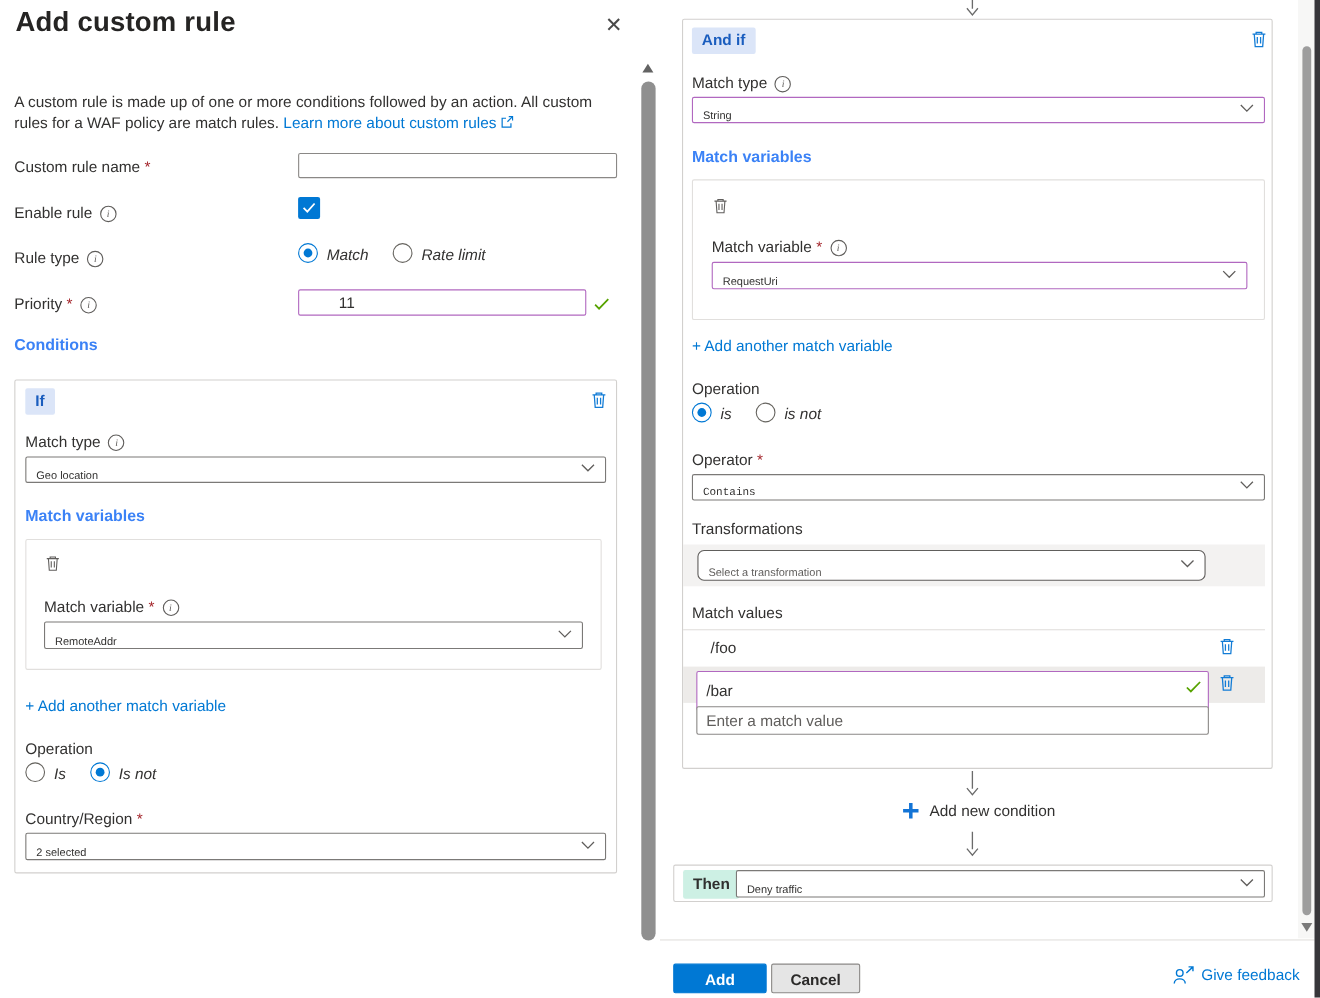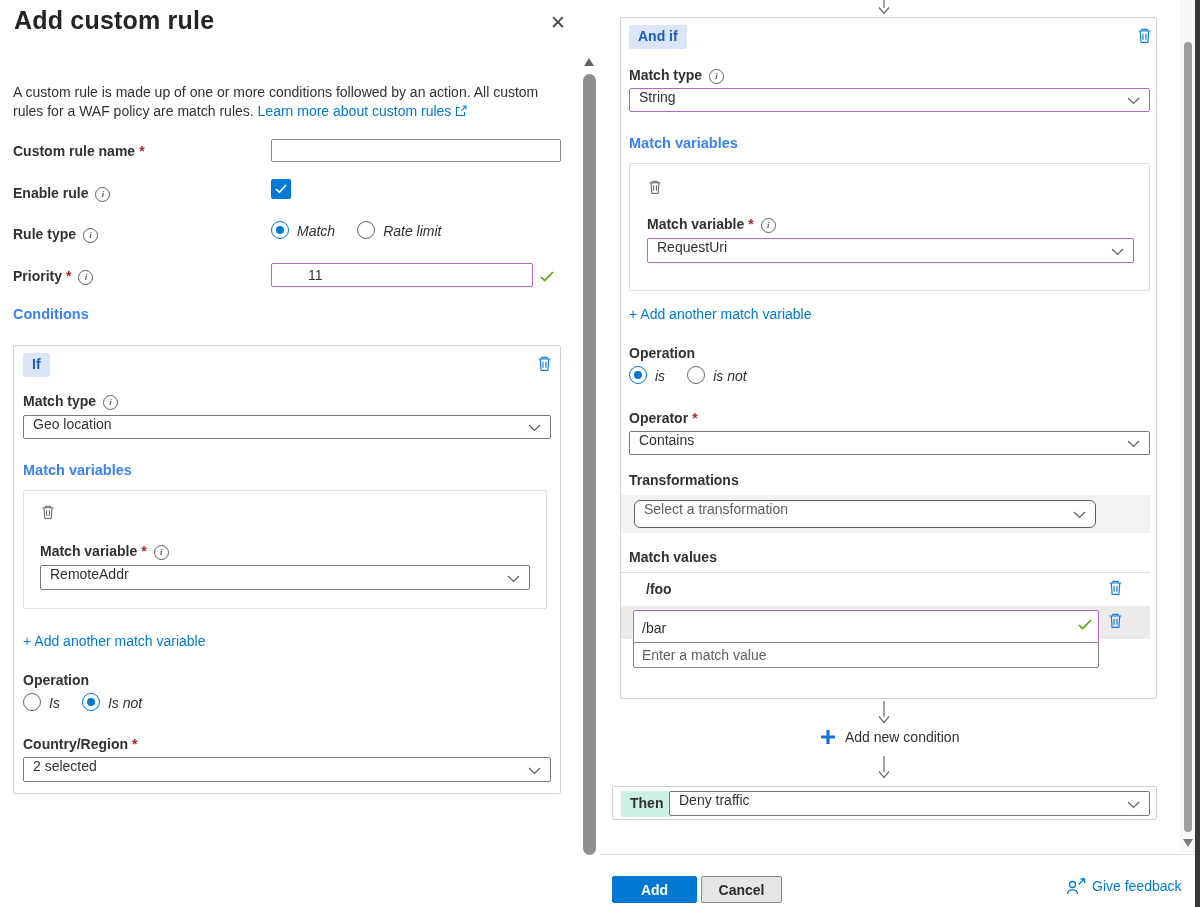--- a/index.html
+++ b/index.html
@@ -4,34 +4,34 @@
 <style>
   html,body{margin:0;padding:0;}
   body{
     width:1200px;height:907px;position:relative;background:#ffffff;
     font-family:"Liberation Sans",sans-serif;color:#323130;overflow:hidden;
     font-size:14px;
   }
   .abs{position:absolute;}
   .title{position:absolute;font-size:25px;font-weight:700;color:#252423;letter-spacing:0.2px;}
   .close{position:absolute;font-size:19px;color:#4a4a4a;cursor:pointer;font-weight:400;}
-  .lbl{position:absolute;font-size:14px;color:#323130;white-space:nowrap;font-weight:bold;}
+  .lbl{position:absolute;font-size:14px;color:#323130;white-space:nowrap;}
   .hdg{position:absolute;font-size:14.5px;font-weight:700;color:#3b82f6;white-space:nowrap;}
   .req{color:#a4262c;margin-left:4px;}
   .info{display:inline-block;width:13px;height:13px;border:1px solid #5f5d5b;border-radius:50%;
     font-size:9px;line-height:12px;text-align:center;color:#5f5d5b;
     font-family:"Liberation Serif",serif;font-style:italic;vertical-align:1px;margin-left:7px;}
   .link{color:#0078d4;cursor:pointer;text-decoration:none;}
   .input{position:absolute;border:1px solid #8a8886;border-radius:2px;background:#fff;
     font-size:14px;color:#323130;padding:0 8px;box-sizing:border-box;outline:none;
     font-family:"Liberation Sans",sans-serif;}
   .input.purple{border-color:#b168c0;}
   .input::placeholder{color:#605e5c;opacity:1;}
   .select{position:absolute;border:1px solid #7b7977;border-radius:2px;background:#fff;
-    font-size:14px;color:#323130;display:flex;align-items:flex-start;
+    font-size:10px;color:#323130;display:flex;align-items:flex-end;
     padding:0 28px 0 9px;box-sizing:border-box;cursor:pointer;white-space:nowrap;}
   .select.purple{border-color:#b168c0;}
   .select.rounded{border-radius:6px;border-color:#605e5c;}
   .select .ph{color:#605e5c;}
   .chev{position:absolute;right:9px;top:50%;transform:translateY(-50%);}
   .card{position:absolute;border:1px solid #d2d0ce;border-radius:2px;background:#fff;box-sizing:border-box;}
   .icard{position:absolute;border:1px solid #e1dfdd;border-radius:2px;background:#fff;box-sizing:border-box;}
   .chip{position:absolute;font-size:14px;font-weight:700;border-radius:2px;white-space:nowrap;}
   .chip.blue{background:#dbe5f8;color:#1a5dbe;padding:3px 9px 5px;}
   .chip.green{background:#cdf0e4;color:#30302f;padding:4px 9px 6px;}
@@ -216,21 +216,21 @@
   <div class="lbl" style="left:8px;top:327px;">Operation</div>
   <div class="radio-row" style="left:8px;top:348px;">
     <span class="radio sel"></span>
     <span class="radio-lbl">is</span>
     <span class="radio"></span>
     <span class="radio-lbl">is not</span>
   </div>
   <div class="lbl" style="left:8px;top:392px;">
     <span>Operator</span><span class="req">*</span>
   </div>
-  <div class="select" style="left:8px;top:413px;width:521px;height:24px;">
+  <div class="select" style="left:8px;top:413px;width:521px;height:24px;font-family:Liberation Mono, monospace;">
     <span>Contains</span>
     <span class="chev"><svg width="13" height="8" viewBox="0 0 13 8">
           <path d="M1 1l5.5 5.5L12 1" fill="none" stroke="#605e5c" stroke-width="1.2"></path>
         </svg></span>
   </div>
   <div class="lbl" style="left:8px;top:454px;">Transformations</div>
   <div class="grayband" style="left:0;top:477px;width:529px;height:38px;">
     <div class="select rounded" style="left:13px;top:5px;width:462px;height:28px;">
       <span class="ph">Select a transformation</span>
       <span class="chev"><svg width="13" height="8" viewBox="0 0 13 8">

